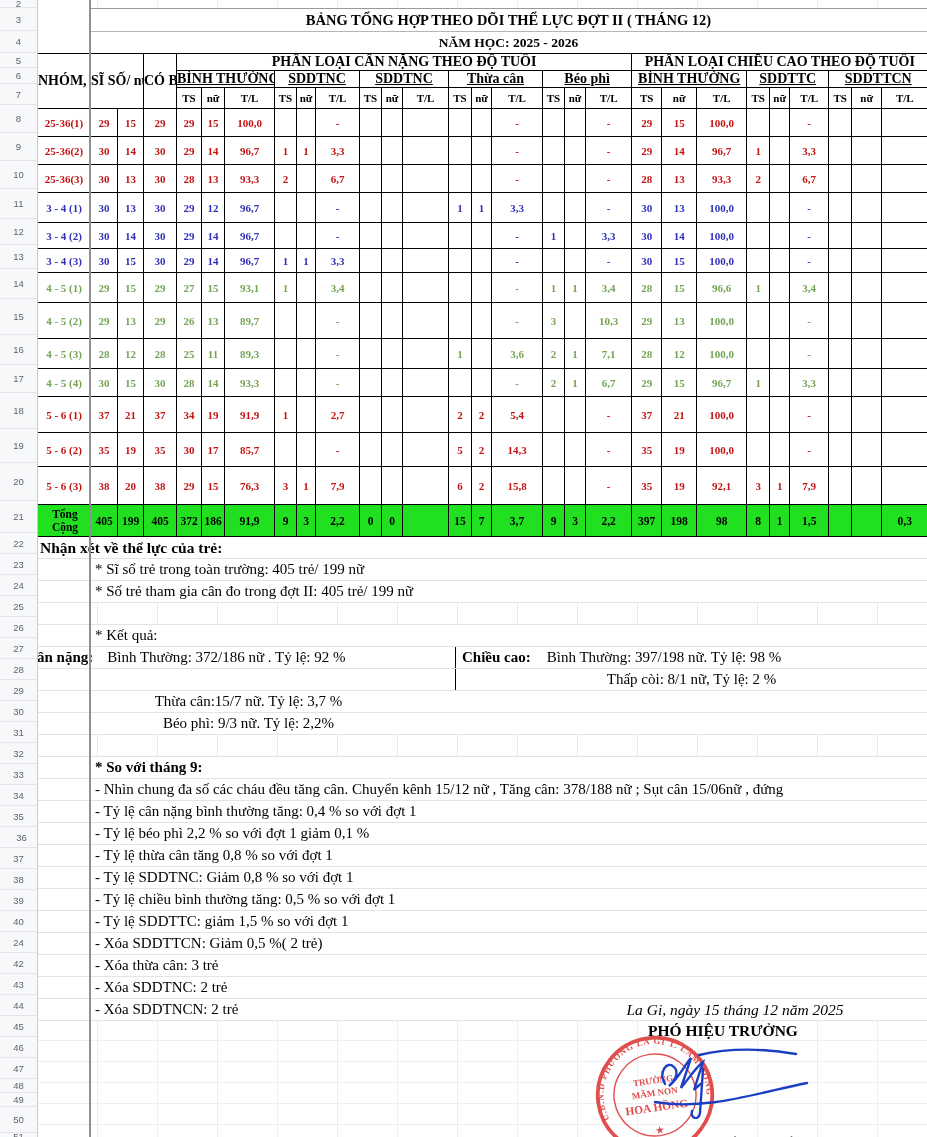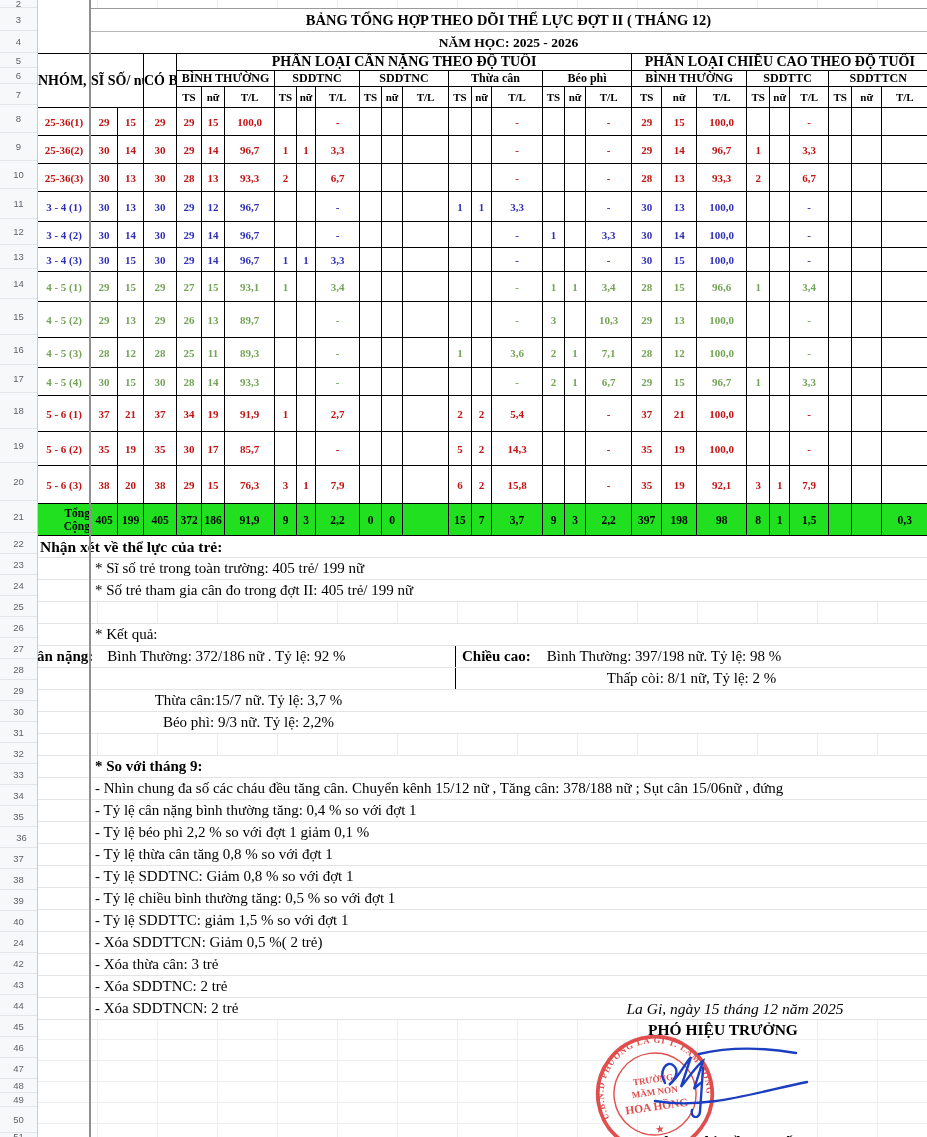--- a/index.html
+++ b/index.html
@@ -16,29 +16,29 @@
   .content{position:absolute;left:37px;top:0;width:890px;}
   .topstrip{height:8px;background-image:repeating-linear-gradient(90deg,#eceef0 0 1px,transparent 1px 60px);}
   .titles{margin-left:53px;border-top:1px solid #9a9a9a;}
   .title-row{height:22px;line-height:23px;text-align:center;font-weight:bold;font-size:14.5px;border-bottom:1px solid #b5b5b5;}
   .title-row.second{height:21px;line-height:21px;font-size:13.5px;border-bottom:none;}
   
   table.fit{border-collapse:collapse;table-layout:fixed;width:890px;}
   table.fit td{box-sizing:border-box;border:1px solid #000;padding:0;text-align:center;vertical-align:middle;
        font-weight:bold;font-size:11px;overflow:hidden;white-space:nowrap;}
   tr.h5 td{font-size:14px;height:15px;}
-  tr.h6 td{font-size:12px;height:16px;}
+  tr.h6 td{font-size:14px;height:16px;text-decoration:underline;}
   tr.h7 td{font-size:11px;height:21px;}
   td.multi{white-space:pre-line;line-height:1.08;font-size:11.5px;}
   td.cname{font-size:12px;}
   tr.red td{color:#c11414;}
   tr.blue td{color:#3030b8;}
   tr.green td{color:#74a456;}
   tr.total td{background:#20e020;color:#000;font-size:11.5px;}
-  tr.total td.cname{text-align:right;padding-left:2px;white-space:normal;line-height:1.1;}
+  tr.total td.cname{text-align:center;padding-left:2px;white-space:normal;line-height:1.1;}
   
   .note-row{position:relative;height:21px;line-height:21px;font-size:15px;white-space:nowrap;
             border-bottom:1px solid #e2e4e7;}
   .note-row.grid{background-image:repeating-linear-gradient(90deg,#e9ebee 0 1px,transparent 1px 60px);}
   .nleft{padding-left:58px;}
   .nleft.nolead{padding-left:0;}
   .nleft.ncenter{padding-left:0;width:423px;text-align:center;}
   .nheading .nleft{padding-left:3px;font-weight:bold;font-size:15.5px;}
   .n-label{font-weight:bold;}
   .nlabelrow .n-text{margin-left:14px;}

